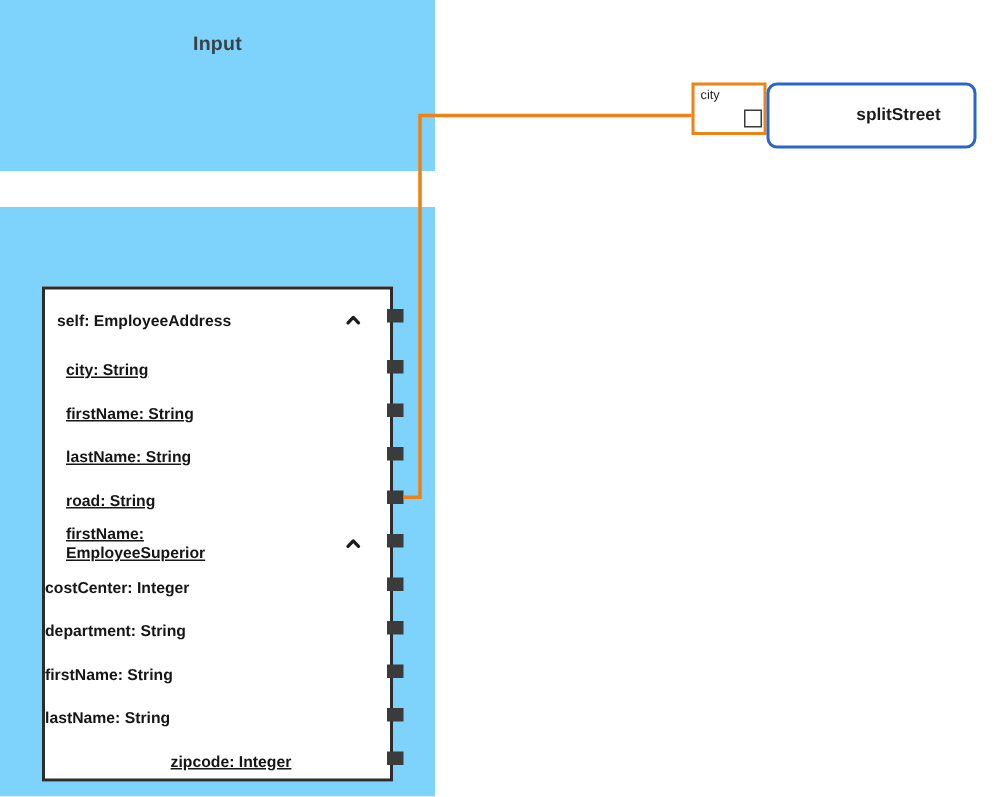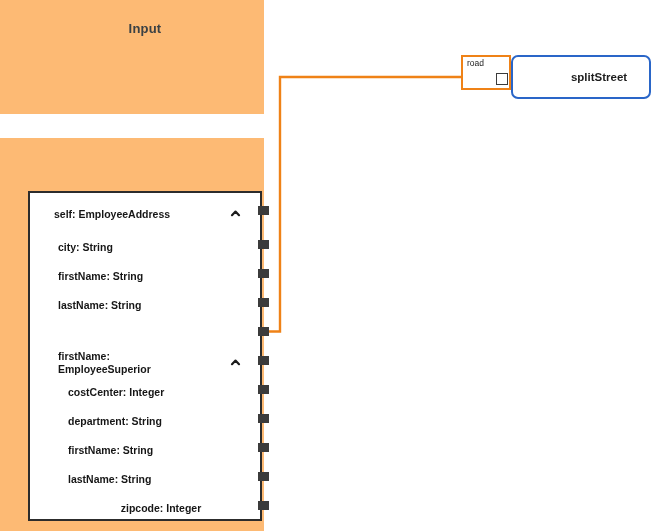--- a/index.html
+++ b/index.html
@@ -13,22 +13,22 @@
     position: relative;
     overflow: hidden;
     font-family: "Liberation Sans", sans-serif;
     -webkit-font-smoothing: antialiased;
   }
 
   
   .lane {
     position: absolute;
     left: 0;
-    width: 264px;
-    background: #fdba74;
+    width: 290px;
+    background: #7dd3fc;
   }
   #lane-input  { top: 0px;   height: 114px; }
   #lane-self   { top: 138px; height: 393px; }
 
   .lane-title {
     position: absolute;
     left: 0;
     width: 290px;
     text-align: center;
     font-size: 13px;
@@ -60,23 +60,23 @@
     display: flex;
     align-items: center;
   }
   .tree-label {
     font-size: 10.5px;
     color: #161616;
     font-weight: bold;
     line-height: 1.22;
     white-space: pre-line;
   }
-  .depth-0 .tree-label { padding-left: 8px; margin-left: 16px; }
-  .depth-1 .tree-label { padding-left: 28px; }
-  .depth-2 .tree-label { padding-left: 38px; }
+  .depth-0 .tree-label { padding-left: 8px; }
+  .depth-1 .tree-label { padding-left: 14px; text-decoration: underline; }
+  .depth-2 .tree-label { }
 
   .chev {
     position: absolute;
     right: 22px;
     width: 13px;
     height: 13px;
     display: block;
   }
 
   
@@ -176,20 +176,23 @@
   </div>
 
   <div class="tree-row depth-1" style="top:72px;">
     <span class="tree-label">firstName: String</span>
   </div>
 
   <div class="tree-row depth-1" style="top:101px;">
     <span class="tree-label">lastName: String</span>
   </div>
 
+  <div class="tree-row depth-1" style="top:130px;">
+    <span class="tree-label">road: String</span>
+  </div>
 
   <div class="tree-row depth-1" style="top:154px; height:32px;">
     <span class="tree-label">firstName:
 EmployeeSuperior</span>
     <svg class="chev" style="top:9px;" viewBox="0 0 13 13">
       <path d="M3 8.2 L6.5 4.6 L10 8.2" fill="none" stroke="#1c1c1c" stroke-width="2.2" stroke-linecap="round" stroke-linejoin="round"></path>
     </svg>
   </div>
 
   <div class="tree-row depth-2" style="top:188px;">
@@ -228,19 +231,19 @@
 
 <svg id="wire-road-to-splitstreet">
   <polyline points="269,331.5 280,331.5 280,77 503,77" fill="none" stroke="#ef8217" stroke-width="2.4"></polyline>
   <polyline points="461,77 461,72" fill="none" stroke="#ef8217" stroke-width="0"></polyline>
 
   <polyline points="466,72 487,72" fill="none" stroke="#ef8217" stroke-width="2.4"></polyline>
   <polygon points="486,68 494,72 486,76" fill="#ef8217"></polygon>
 </svg>
 
 <div id="road-param-box">
-  <span id="road-param-label">road</span>
+  <span id="road-param-label">city</span>
   <div id="road-param-port"></div>
 </div>
 
 <div id="split-street-node">
   <span id="split-street-label">splitStreet</span>
 </div>
 
 </body></html>

